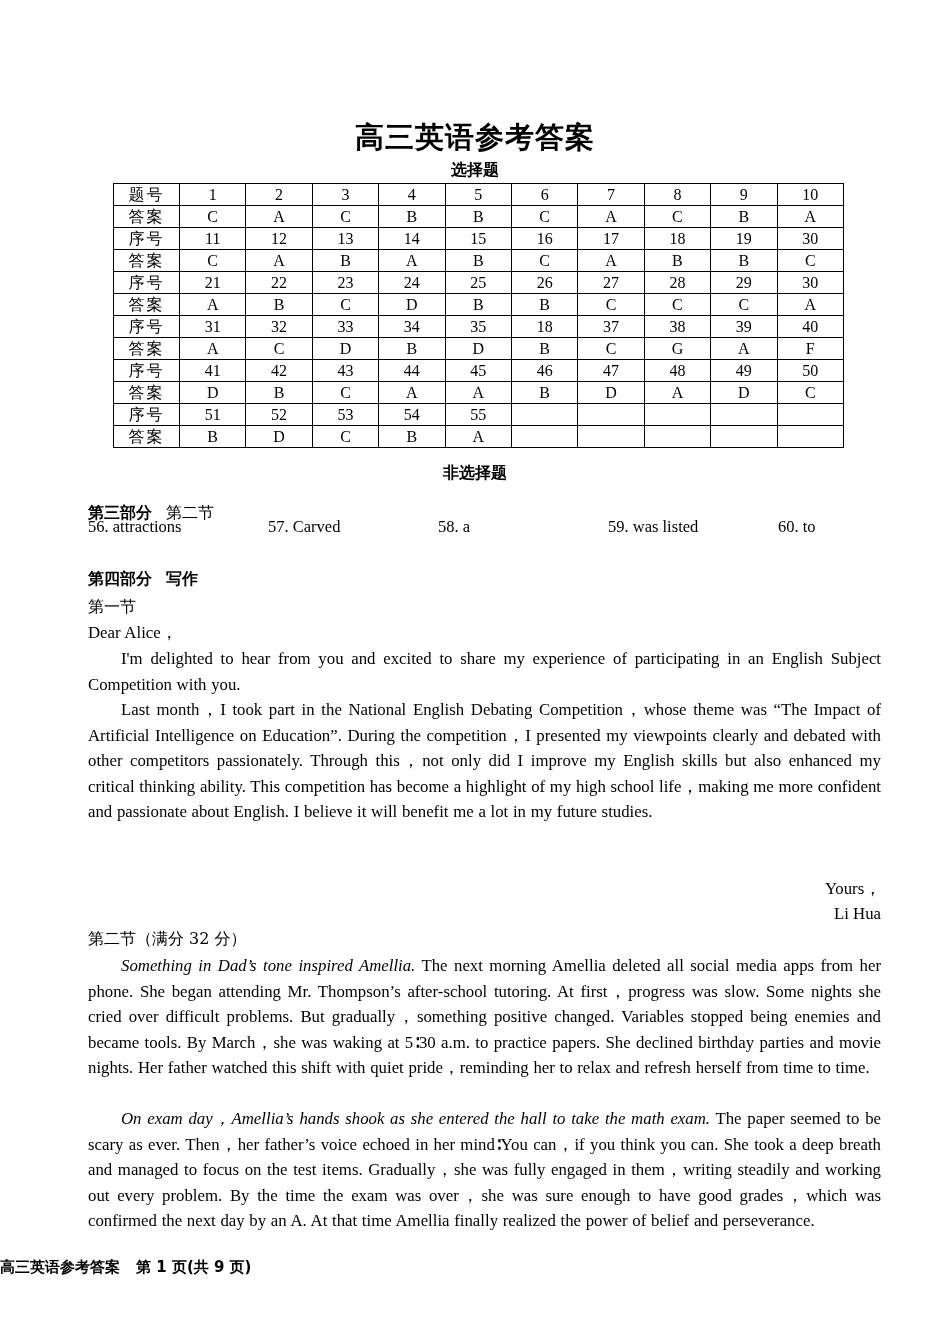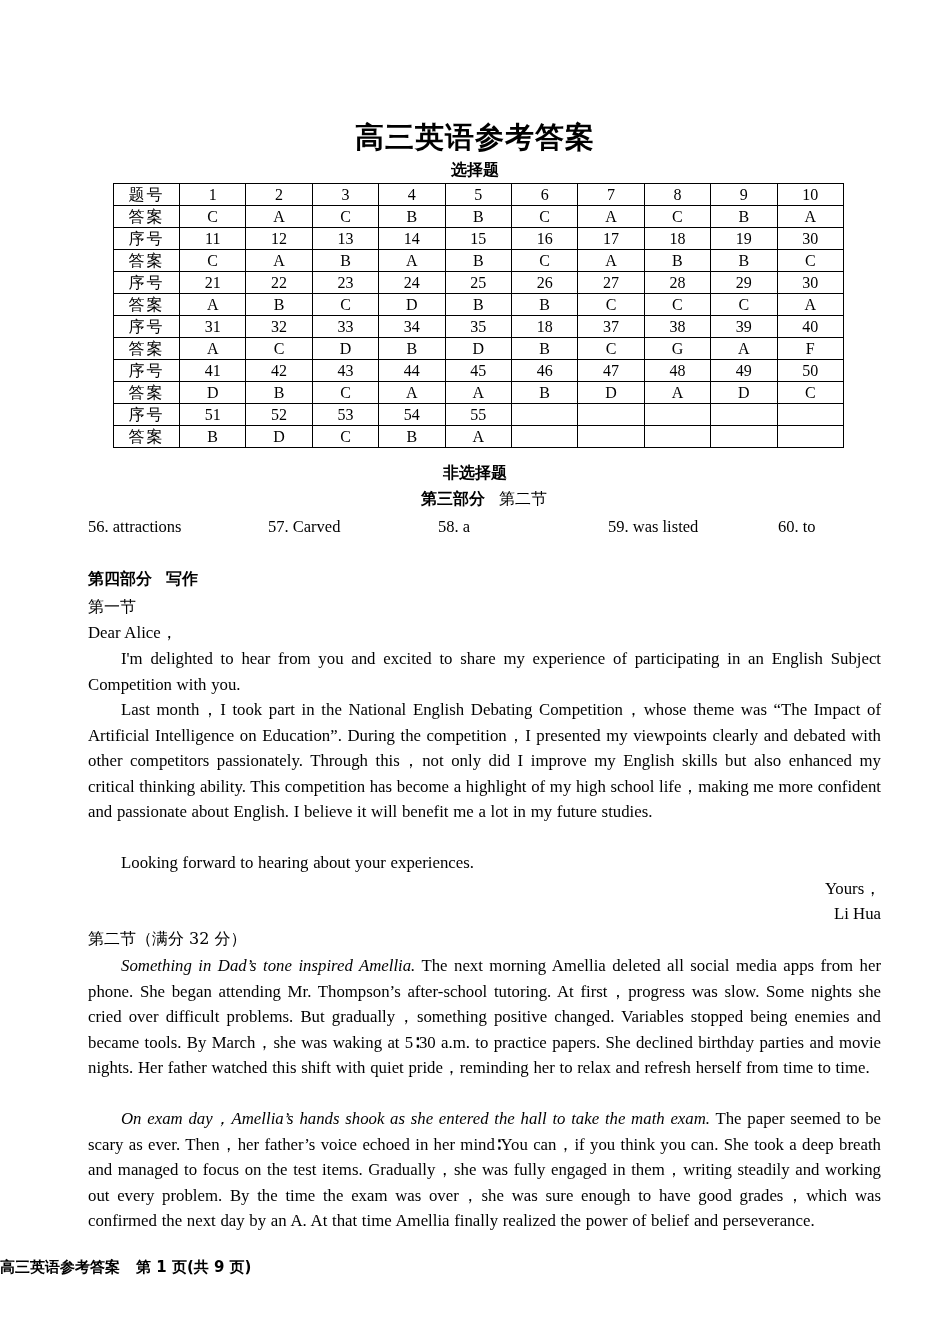--- a/index.html
+++ b/index.html
@@ -317,21 +317,21 @@
           <td></td>
           <td></td>
           <td></td>
           <td></td>
         </tr>
       </tbody>
   </table>
 
   <div class="section-label nonchoice">非选择题</div>
 
-  <div class="blk" style="top:486px;text-align:center;">
+  <div class="blk" style="top:500px;">
     <span class="cn-bold">第三部分</span><span style="display:inline-block;width:14px"></span><span class="cn-reg">第二节</span>
   </div>
 
   <div class="fill-grid" style="top:514px;">
     <div class="fill-row" id="fill-row-0">
         <span class="fill-item" style="left: 0px;">56. attractions</span>
         <span class="fill-item" style="left: 180px;">57. Carved</span>
         <span class="fill-item" style="left: 350px;">58. a</span>
         <span class="fill-item" style="left: 520px;">59. was listed</span>
         <span class="fill-item" style="left: 690px;">60. to</span>
@@ -343,21 +343,20 @@
   </div>
 
   <div class="blk cn-reg" style="top:594px;">第一节</div>
 
   <div class="para indent" style="top:646px;">I'm delighted to hear from you and excited to share my experience of participating in an English Subject Competition with you.</div>
 
   <div class="para" style="top:620px;">Dear Alice，</div>
 
   <div class="para indent" style="top:697px;">Last month，I took part in the National English Debating Competition，whose theme was “The Impact of Artificial Intelligence on Education”. During the competition，I presented my viewpoints clearly and debated with other competitors passionately. Through this，not only did I improve my English skills but also enhanced my critical thinking ability. This competition has become a highlight of my high school life，making me more confident and passionate about English. I believe it will benefit me a lot in my future studies.</div>
 
-  <div class="para indent" style="top:850px;">Looking forward to hearing about your experiences.</div>
 
   <div class="sig" style="top:876px; padding-right:38px;">Yours，</div>
   <div class="sig" style="top:901px; padding-right:40px;">Li Hua</div>
 
   <div class="blk cn-reg" style="top:926px;">第二节（满分 32 分）</div>
 
   <div class="para indent" style="top:953px;"><span class="it">Something in Dad’s tone inspired Amellia.</span><span> The next morning Amellia deleted all social media apps from her phone. She began attending Mr. Thompson’s after-school tutoring. At first，progress was slow. Some nights she cried over difficult problems. But gradually，something positive changed. Variables stopped being enemies and became tools. By March，she was waking at 5∶30 a.m. to practice papers. She declined birthday parties and movie nights. Her father watched this shift with quiet pride，reminding her to relax and refresh herself from time to time.</span></div>
 
   <div class="para indent" style="top:1106px;"><span class="it">On exam day，Amellia’s hands shook as she entered the hall to take the math exam.</span><span> The paper seemed to be scary as ever. Then，her father’s voice echoed in her mind∶You can，if you think you can. She took a deep breath and managed to focus on the test items. Gradually，she was fully engaged in them，writing steadily and working out every problem. By the time the exam was over，she was sure enough to have good grades，which was confirmed the next day by an A. At that time Amellia finally realized the power of belief and perseverance.</span></div>
 

